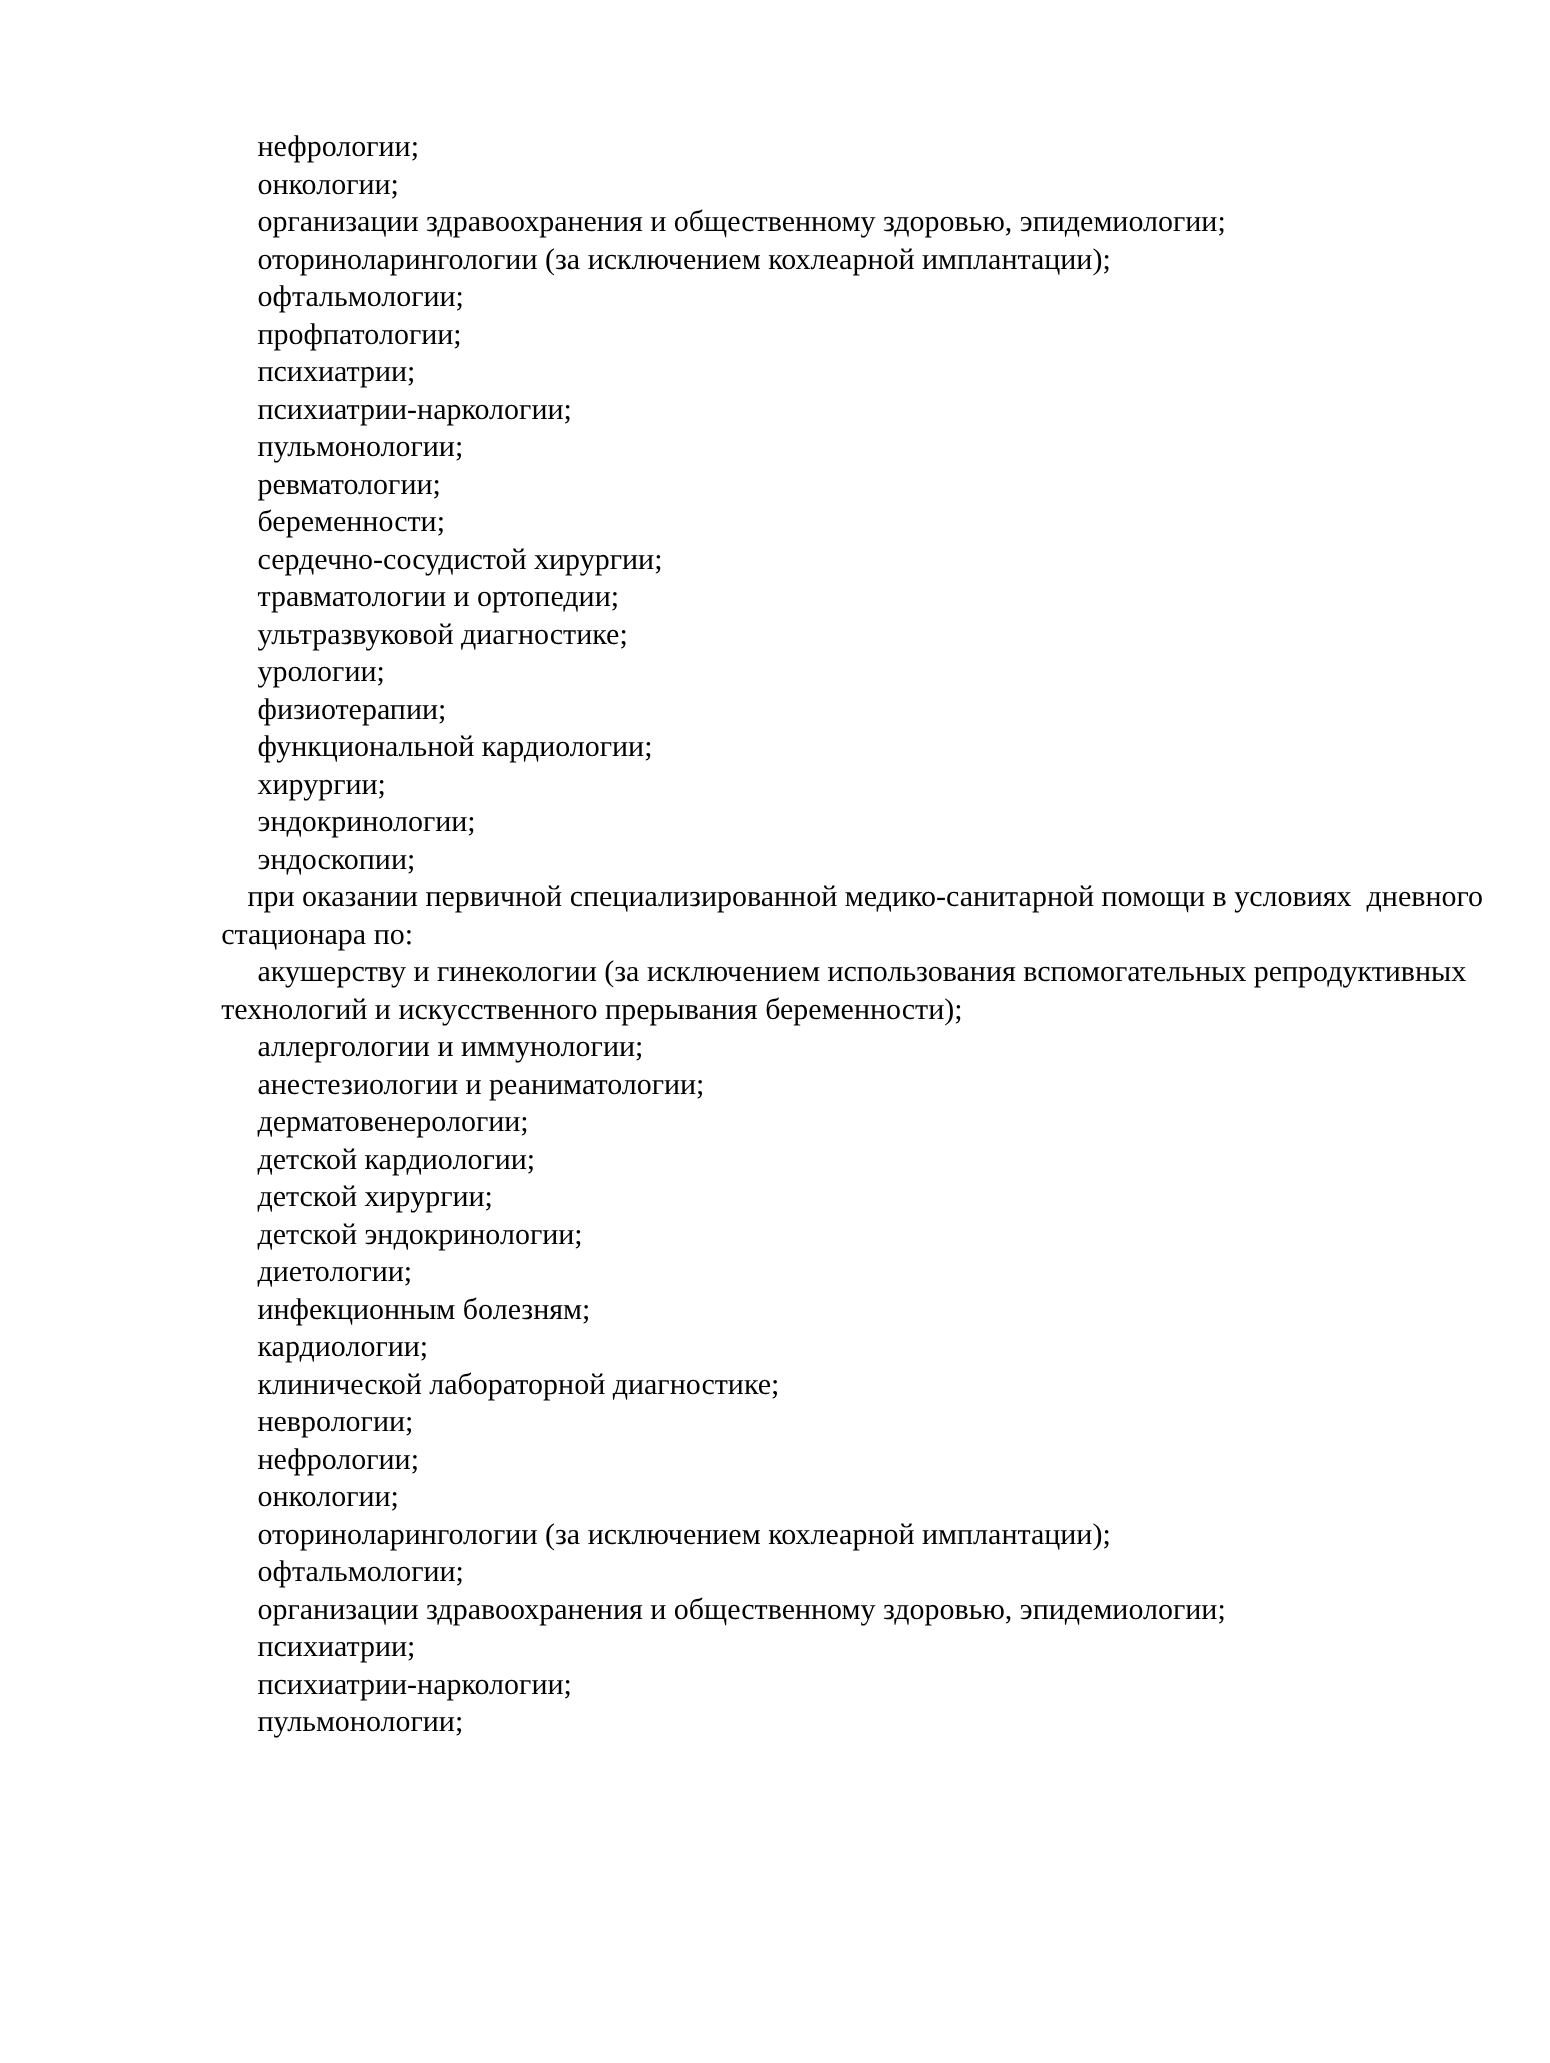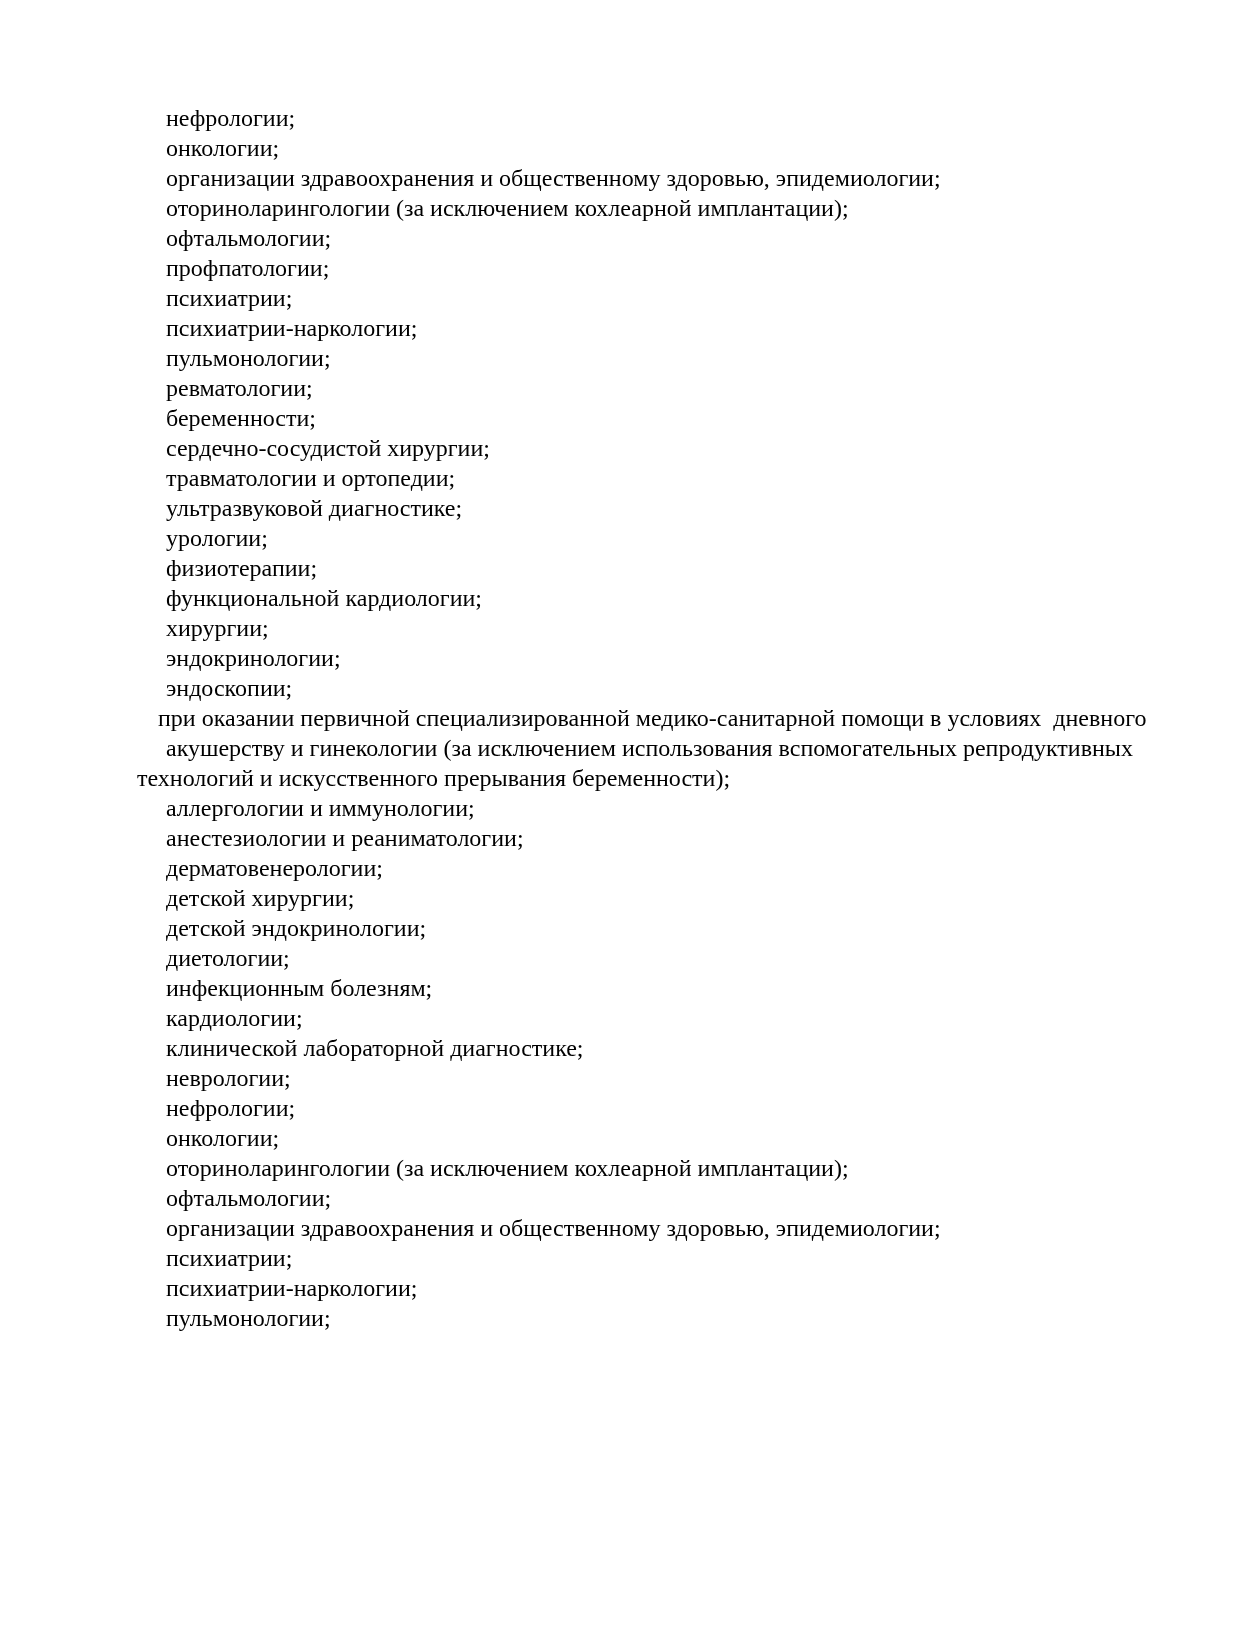--- a/index.html
+++ b/index.html
@@ -19,20 +19,21 @@
     padding: 103px 26px 0 137px;
     background: #ffffff;
     color: #000000;
     font-family: "Liberation Serif", "DejaVu Serif", serif;
     font-size: 24px;
     line-height: 30px;
   }
   .doc-line {
     white-space: pre;
     height: 30px;
+    margin-left: 40px;
   }
   .indent-item { padding-left: 29px; }
   .indent-para { padding-left: 21px; }
   .indent-none { padding-left: 0; }
 </style>
 </head>
 <body>
 
 <main class="doc-page">
   <div id="doc-lines">
@@ -50,25 +51,27 @@
       <div class="doc-line indent-item">сердечно-сосудистой хирургии;</div>
       <div class="doc-line indent-item">травматологии и ортопедии;</div>
       <div class="doc-line indent-item">ультразвуковой диагностике;</div>
       <div class="doc-line indent-item">урологии;</div>
       <div class="doc-line indent-item">физиотерапии;</div>
       <div class="doc-line indent-item">функциональной кардиологии;</div>
       <div class="doc-line indent-item">хирургии;</div>
       <div class="doc-line indent-item">эндокринологии;</div>
       <div class="doc-line indent-item">эндоскопии;</div>
       <div class="doc-line indent-para">при оказании первичной специализированной медико-санитарной помощи в условиях  дневного</div>
+      <div class="doc-line indent-none">стационара по:</div>
       <div class="doc-line indent-item">акушерству и гинекологии (за исключением использования вспомогательных репродуктивных</div>
       <div class="doc-line indent-none">технологий и искусственного прерывания беременности);</div>
       <div class="doc-line indent-item">аллергологии и иммунологии;</div>
       <div class="doc-line indent-item">анестезиологии и реаниматологии;</div>
       <div class="doc-line indent-item">дерматовенерологии;</div>
+      <div class="doc-line indent-item">детской кардиологии;</div>
       <div class="doc-line indent-item">детской хирургии;</div>
       <div class="doc-line indent-item">детской эндокринологии;</div>
       <div class="doc-line indent-item">диетологии;</div>
       <div class="doc-line indent-item">инфекционным болезням;</div>
       <div class="doc-line indent-item">кардиологии;</div>
       <div class="doc-line indent-item">клинической лабораторной диагностике;</div>
       <div class="doc-line indent-item">неврологии;</div>
       <div class="doc-line indent-item">нефрологии;</div>
       <div class="doc-line indent-item">онкологии;</div>
       <div class="doc-line indent-item">оториноларингологии (за исключением кохлеарной имплантации);</div>

